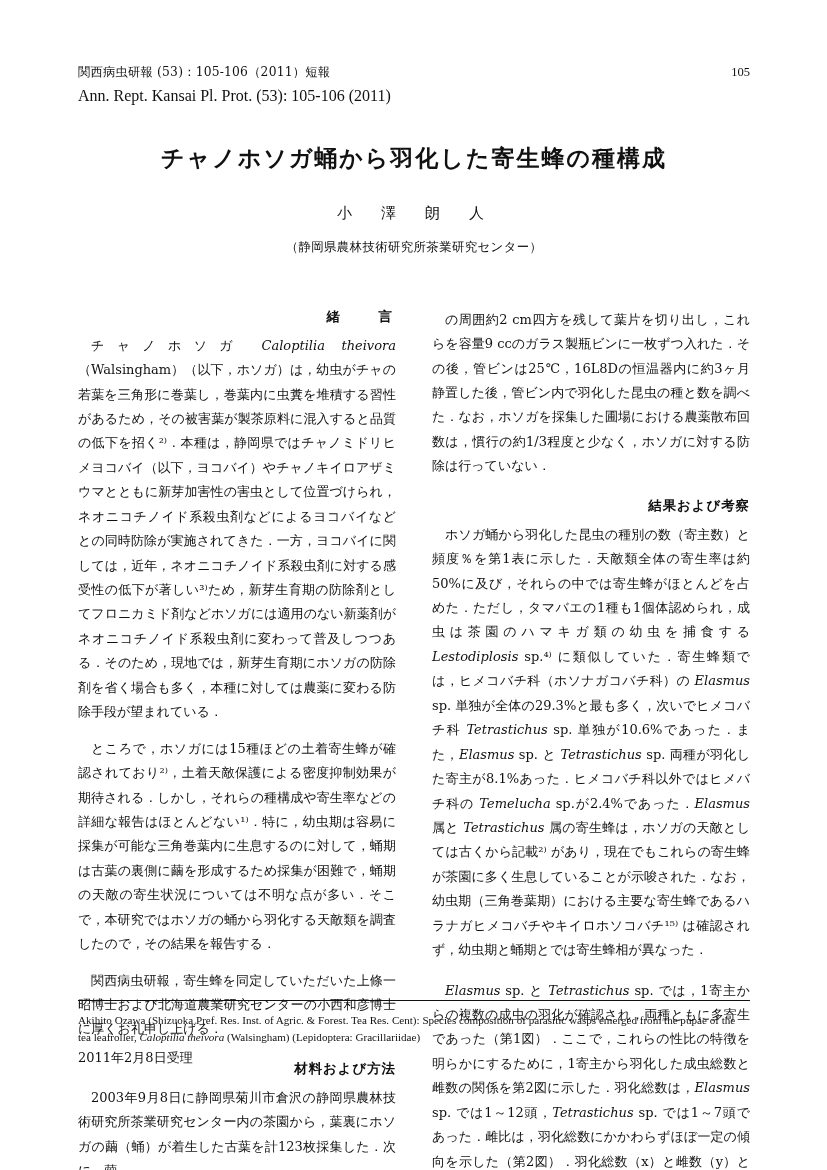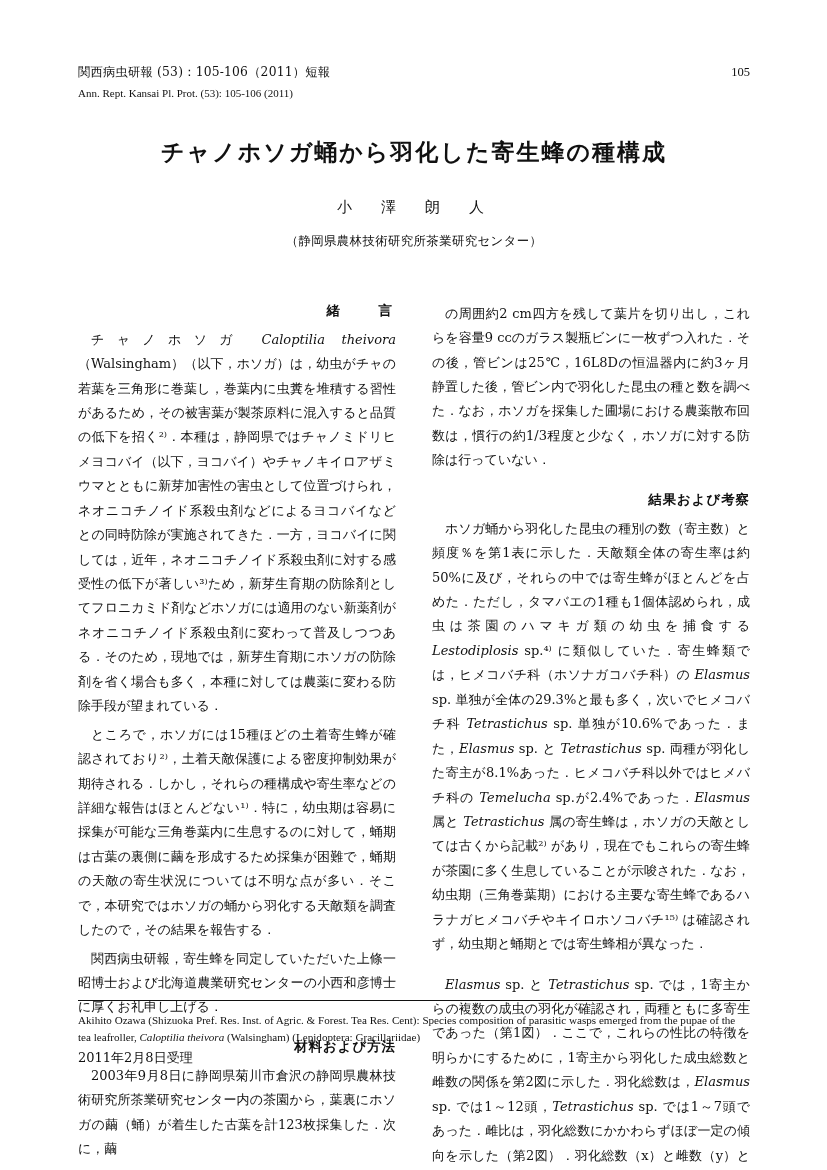--- a/index.html
+++ b/index.html
@@ -39,21 +39,21 @@
   }
   .hdr-jp {
     font-family: "DejaVu Serif", serif;
     letter-spacing: 0.2px;
   }
   .hdr-page {
     font-family: "Liberation Serif", serif;
     font-size: 12.5px;
   }
   .hdr-en {
-    font-size: 11px;
+    font-size: 16px;
     font-family: "Liberation Serif", serif;
     margin-top: 4px;
   }
   
   .title {
     text-align: center;
     font-family: "DejaVu Serif", serif;
     font-size: 23px;
     font-weight: bold;
     letter-spacing: 2px;
@@ -96,21 +96,21 @@
   p.para {
     margin: 0;
     font-family: "DejaVu Serif", serif;
     font-size: 13px;
     line-height: 1.88;
     text-align: justify;
     text-justify: inter-ideograph;
     text-indent: 1em;
   }
   p.para + p.para {
-    margin-top: 4px;
+    margin-top: 12px;
   }
   .gap-before {
     margin-top: 16px !important;
   }
   .sec-gap {
     margin-top: 18px;
   }
   .noindent { text-indent: 0; }
   
   .rule {

